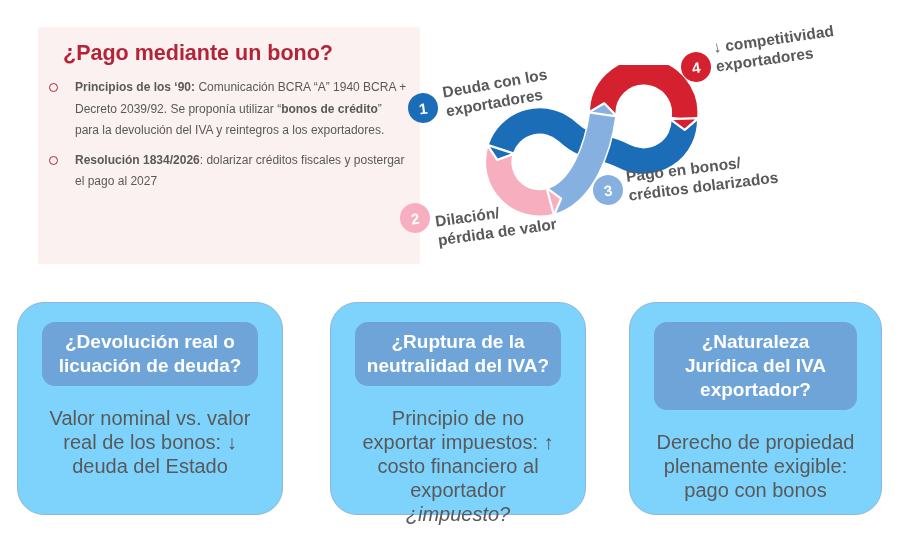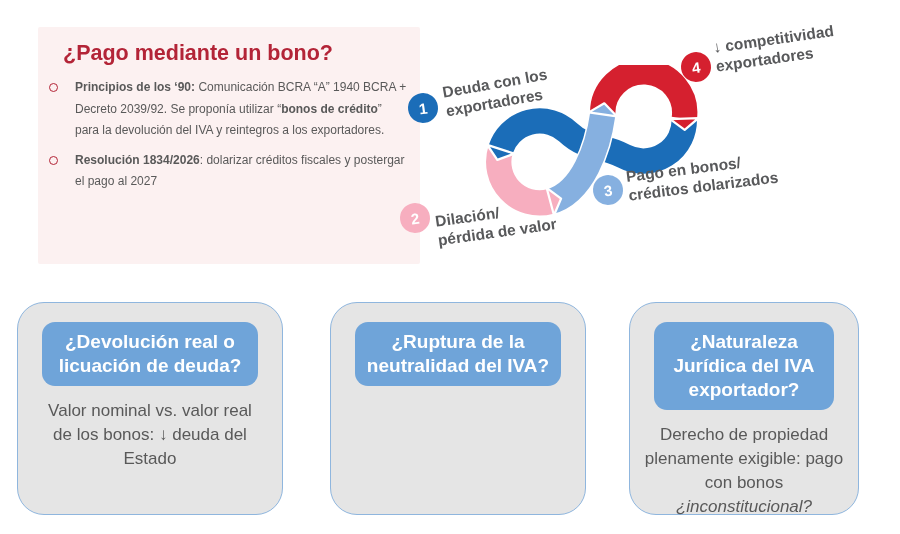--- a/index.html
+++ b/index.html
@@ -45,33 +45,33 @@
     line-height:19px; transform-origin:left top; white-space:nowrap;
   }
   .label-1 { left:441px; top:83px;  transform:rotate(-10deg); }
   .label-2 { left:434px; top:212px; transform:rotate(-8deg); }
   .label-3 { left:625px; top:167px; transform:rotate(-7deg); }
   .label-4 { left:712px; top:38px;  transform:rotate(-8deg); }
 
   
   .card {
     position:absolute; top:302px; height:213px; box-sizing:border-box;
-    background:#e5e5e5; border:1.5px solid #8fb6de; border-radius:27px;
+    background:#7dd3fc; border:1.5px solid #8fb6de; border-radius:27px;
   }
   .card-1 { left:17px;  width:266px; }
   .card-2 { left:330px; width:256px; }
-  .card-3 { left:629px; width:230px; }
+  .card-3 { left:629px; width:253px; }
   .card-header {
     margin:19px 24px 0; background:#6fa4d9; border-radius:13px;
     color:#ffffff; font-weight:bold; font-size:19px; line-height:24px;
     text-align:center; padding:8px 10px;
   }
   .card-body {
-    margin:13px auto 0; max-width:205px; text-align:center;
-    color:#595959; font-size:17px; line-height:24px;
+    margin:20px auto 0; max-width:205px; text-align:center;
+    color:#595959; font-size:20px; line-height:24px;
   }
   .card-italic { font-style:italic; }
   .card-italic:empty { display:none; }
 </style>
 </head>
 <body>
 
 <div class="slide">
 
   <section class="intro-box">
@@ -135,23 +135,26 @@
   <article class="card card-1">
     <div class="card-header">¿Devolución real o licuación de deuda?</div>
     <div class="card-body">
       <span>Valor nominal vs. valor real de los bonos: ↓ deuda del Estado</span>
       
     </div>
   </article>
 
   <article class="card card-2">
     <div class="card-header">¿Ruptura de la neutralidad del IVA?</div>
+    <div class="card-body">
+      <span>Principio de no exportar impuestos: ↑ costo financiero al exportador</span>
+      <div class="card-italic">¿impuesto?</div>
+    </div>
   </article>
 
   <article class="card card-3">
     <div class="card-header">¿Naturaleza Jurídica del IVA exportador?</div>
     <div class="card-body">
       <span>Derecho de propiedad plenamente exigible: pago con bonos</span>
-      <div class="card-italic">¿inconstitucional?</div>
     </div>
   </article>
 
 </div>
 
 </body></html>

